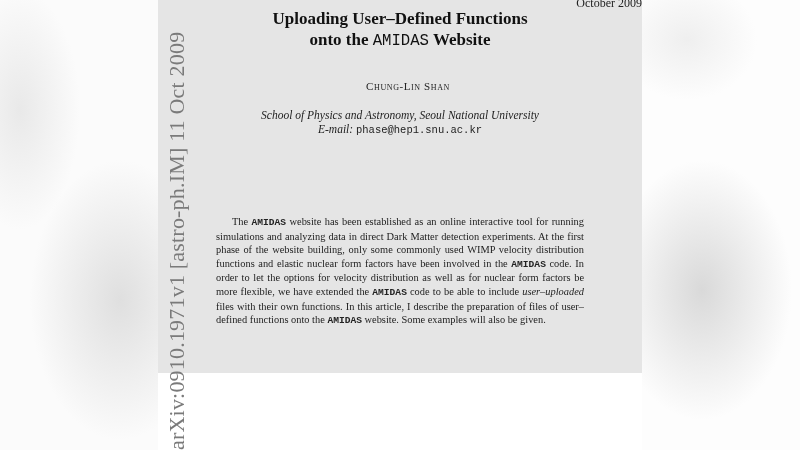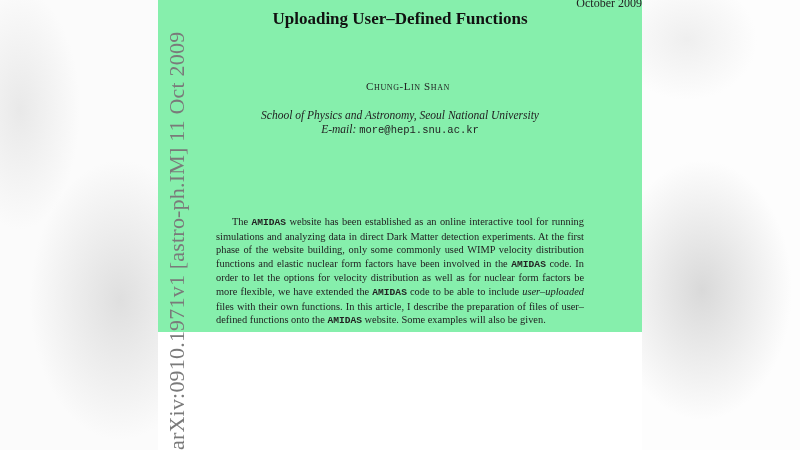--- a/index.html
+++ b/index.html
@@ -17,21 +17,21 @@
       #fbfbfb;
   }
   .bg-right {
     position:absolute; left:642px; top:0; width:158px; height:450px;
     background:
       radial-gradient(ellipse 90px 130px at 60px 290px, rgba(215,215,215,0.95), rgba(255,255,255,0) 100%),
       radial-gradient(ellipse 70px 60px at 45px 40px, rgba(235,235,235,0.8), rgba(255,255,255,0) 100%),
       #fdfdfd;
   }
   .page {
-    position:absolute; left:158px; top:0; width:484px; height:332px; background:#86efac;
+    position:absolute; left:158px; top:0; width:484px; height:373px; background:#e5e5e5;
   }
   .date {
     position:absolute; right:0; top:-4px; font-size:12px; color:#222;
   }
   .arxiv {
     position:absolute; left:6px; top:450px;
     transform-origin:0 0; transform:rotate(-90deg);
     white-space:nowrap; font-size:22px; color:#7a7a7a; letter-spacing:0.2px;
     width:360px;
   }
@@ -67,24 +67,25 @@
 <div class="bg-left"></div>
 <div class="bg-right"></div>
 
 <div class="page">
   <div class="date">October 2009</div>
 
   <div class="arxiv">arXiv:0910.1971v1  [astro-ph.IM]  11 Oct 2009</div>
 
   <div class="title">
     <div>Uploading User–Defined Functions</div>
+    <div><span>onto the </span><span class="tt">AMIDAS</span><span> Website</span></div>
   </div>
 
   <div class="author">Chung-Lin Shan</div>
 
   <div class="affil">
     <div>School of Physics and Astronomy, Seoul National University</div>
-    <div><span>E-mail: </span><span class="email-val">more@hep1.snu.ac.kr</span></div>
+    <div><span>E-mail: </span><span class="email-val">phase@hep1.snu.ac.kr</span></div>
   </div>
 
 
   <div class="abstract"><span>The </span><span class="mono">AMIDAS</span><span> website has been established as an online interactive tool for running simulations and analyzing data in direct Dark Matter detection experiments. At the first phase of the website building, only some commonly used WIMP velocity distribution functions and elastic nuclear form factors have been involved in the </span><span class="mono">AMIDAS</span><span> code. In order to let the options for velocity distribution as well as for nuclear form factors be more flexible, we have extended the </span><span class="mono">AMIDAS</span><span> code to be able to include </span><em>user–uploaded</em><span> files with their own functions. In this article, I describe the preparation of files of user–defined functions onto the </span><span class="mono">AMIDAS</span><span> website. Some examples will also be given.</span></div>
 </div>
 
 </body></html>

